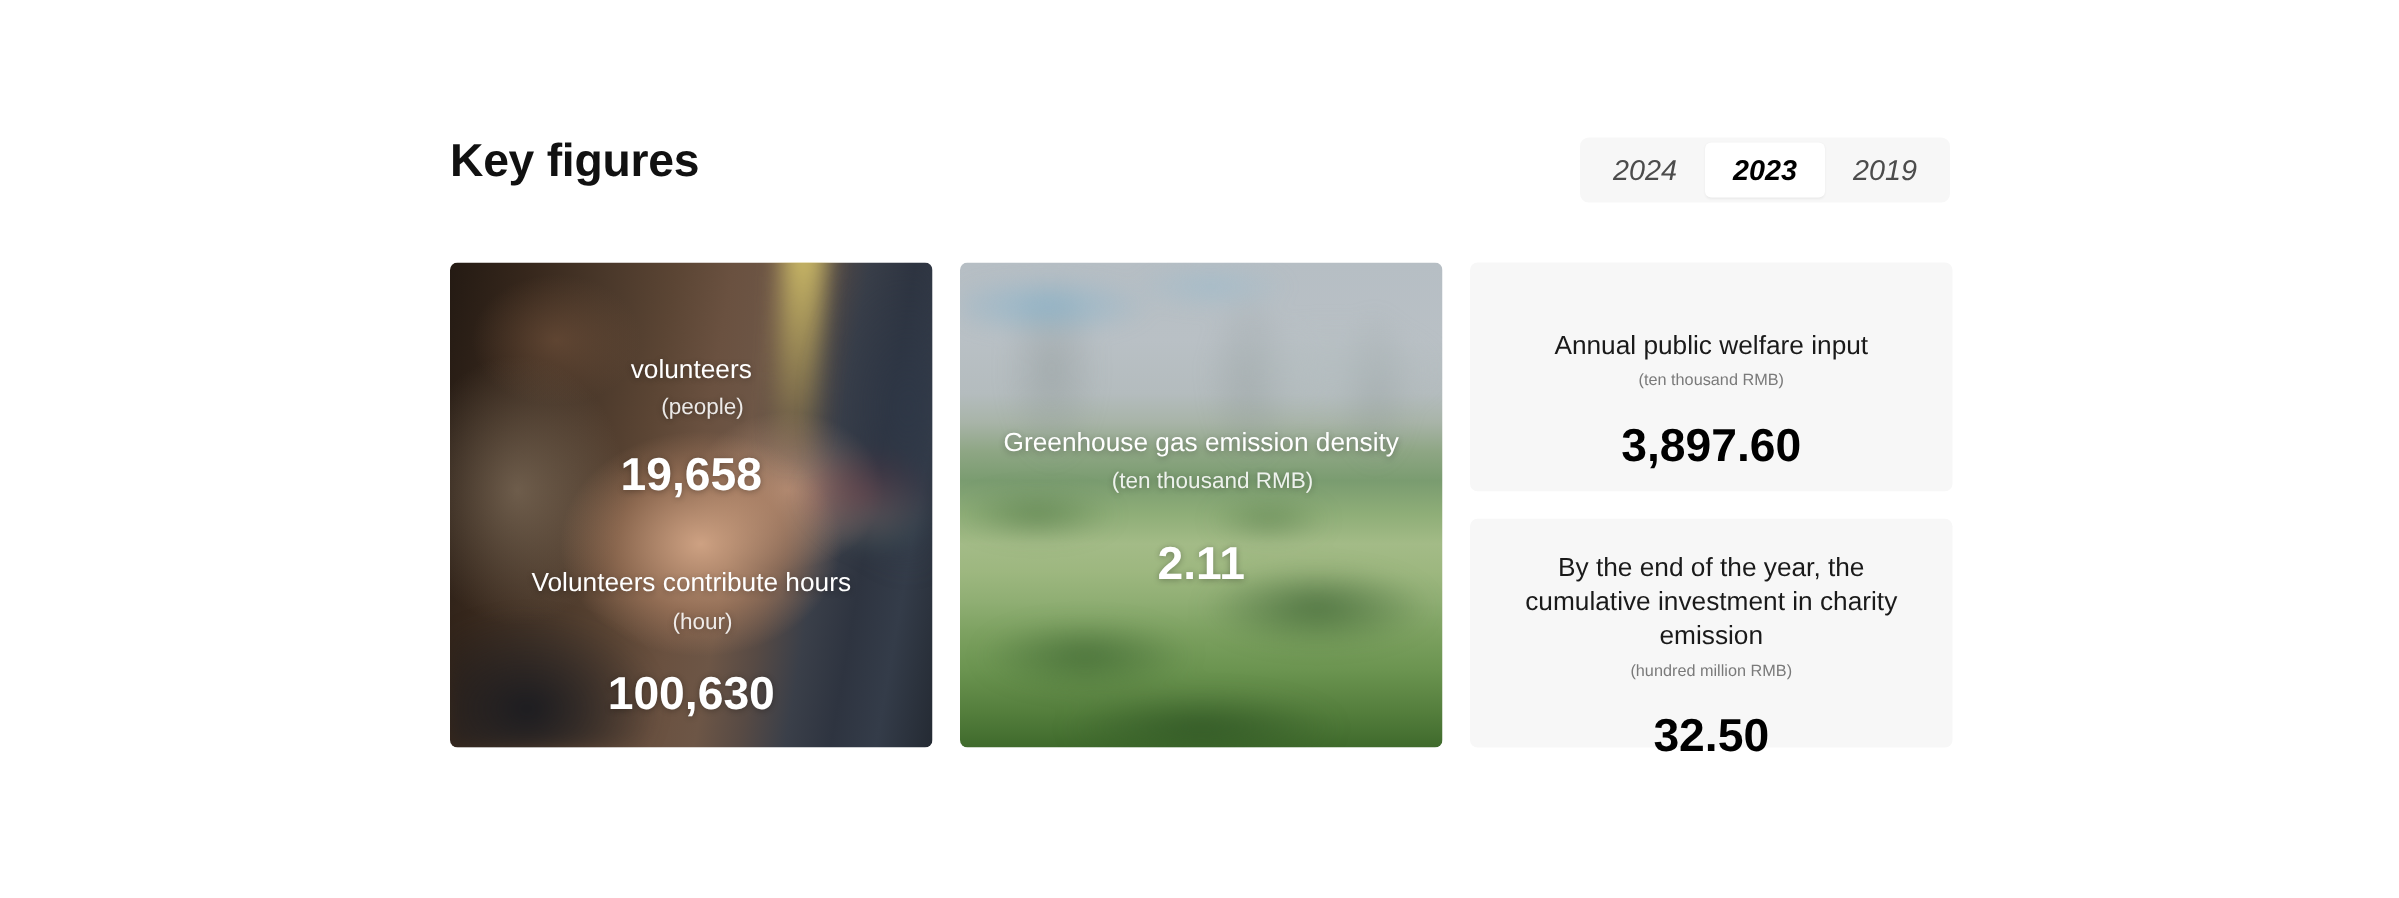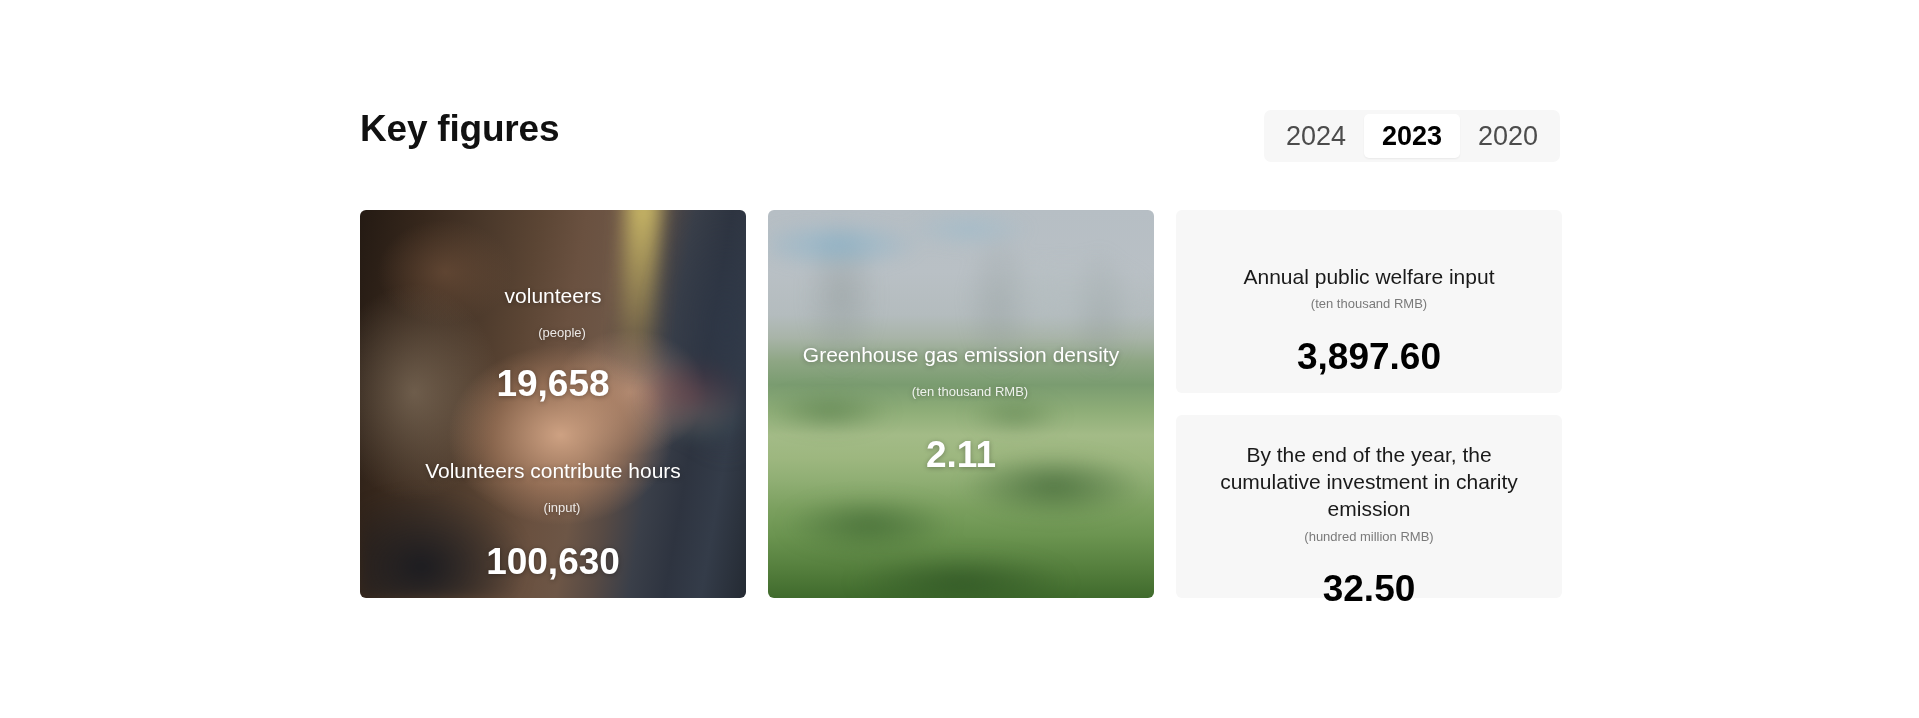--- a/index.html
+++ b/index.html
@@ -43,28 +43,29 @@
     border-radius: 7px;
     padding: 4px;
     height: 52px;
   }
   .year-tab {
     display: flex;
     align-items: center;
     justify-content: center;
     min-width: 96px;
     height: 44px;
-    font-size: 27px;
+    font-size: 23px;
     font-weight: 400;
     color: #4c4c4c;
     border-radius: 5px;
     background: transparent;
     cursor: pointer;
     padding: 0 14px;
     user-select: none;
+    font-style: italic;
   }
   .year-tab.active {
     background: #ffffff;
     color: #000000;
     font-weight: 700;
     box-shadow: 0 1px 2px rgba(0,0,0,0.06);
   }
 
   
   .cards {
@@ -191,25 +192,25 @@
   }
   .stat-block { width: 100%; text-align: center; }
   .stat-label {
     font-size: 21px;
     font-weight: 400;
     line-height: 1.25;
     color: #ffffff;
     padding: 0 14px;
   }
   .stat-unit {
-    font-size: 13px;
+    font-size: 18px;
     font-weight: 400;
     line-height: 1.5;
     color: rgba(255,255,255,0.88);
-    margin-top: 14px;
+    margin-top: 3px;
     padding-left: 18px;
   }
   .stat-value {
     font-size: 37px;
     font-weight: 700;
     line-height: 1;
     color: #ffffff;
     letter-spacing: 0px;
   }
 
@@ -271,39 +272,39 @@
 <body>
 
 <div class="page">
 
   <div class="header">
     <div class="page-title">Key figures</div>
 
     <div class="year-tabs">
       <div class="year-tab">2024</div>
       <div class="year-tab active">2023</div>
-      <div class="year-tab">2020</div>
+      <div class="year-tab">2019</div>
     </div>
   </div>
 
   <div class="cards">
 
     <div class="photo-card">
       <div class="photo-bg art-volunteers"></div>
       <div class="overlay-stats">
 
         <div class="stat-block c1-b1">
           <div class="stat-label">volunteers</div>
           <div class="stat-unit">(people)</div>
           <div class="stat-value">19,658</div>
         </div>
 
         <div class="stat-block c1-b2">
           <div class="stat-label">Volunteers contribute hours</div>
-          <div class="stat-unit">(input)</div>
+          <div class="stat-unit">(hour)</div>
           <div class="stat-value">100,630</div>
         </div>
 
       </div>
     </div>
 
     <div class="photo-card">
       <div class="photo-bg art-landscape"></div>
       <div class="overlay-stats">
 

